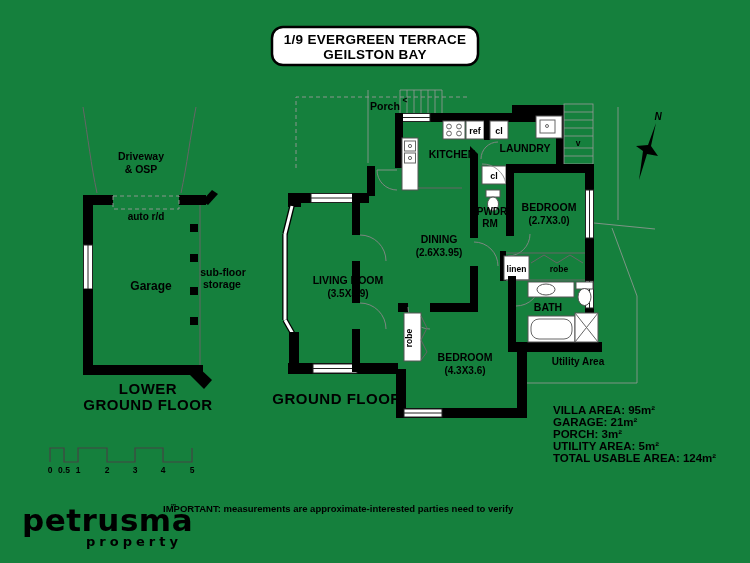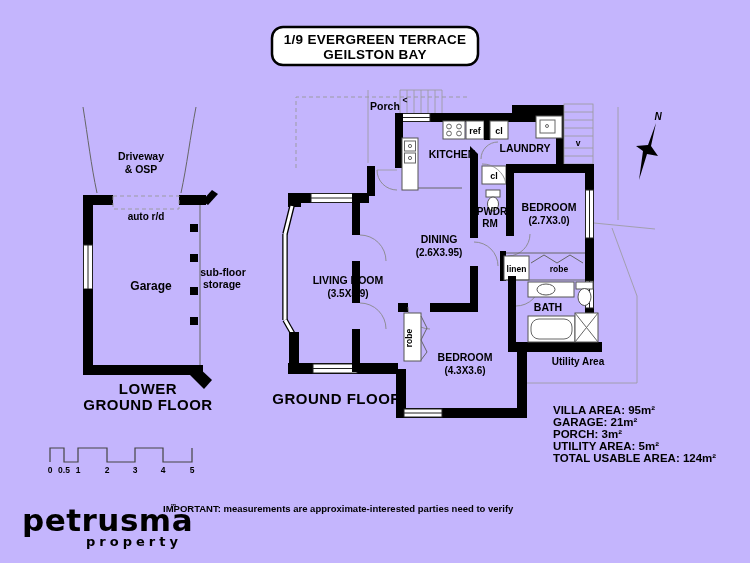--- a/index.html
+++ b/index.html
@@ -1,16 +1,16 @@
 <!DOCTYPE html>
 <html><head>
 <meta charset="utf-8">
 <style>
   html,body{margin:0;padding:0;background:#fff;}
-  .page{position:relative;width:750px;height:563px;background:#c4b5fd;overflow:hidden;text-align:center;}
+  .page{position:relative;width:750px;height:563px;background:#15803d;overflow:hidden;text-align:center;}
   svg{display:block;}
   .wall{fill:#000;stroke:none;}
   .thin{fill:none;stroke:#666;stroke-width:1;}
   .thin2{fill:none;stroke:#999;stroke-width:.8;}
   .fix{fill:#fff;stroke:#555;stroke-width:1;}
   .win{fill:#fff;stroke:#222;stroke-width:1;}
   .arc{fill:none;stroke:#888;stroke-width:.9;}
   .dash{fill:none;stroke:#999;stroke-width:.9;stroke-dasharray:4 3;}
   .wb{stroke:#000;stroke-width:5.5;}
   .ww{stroke:#fff;stroke-width:3;}

